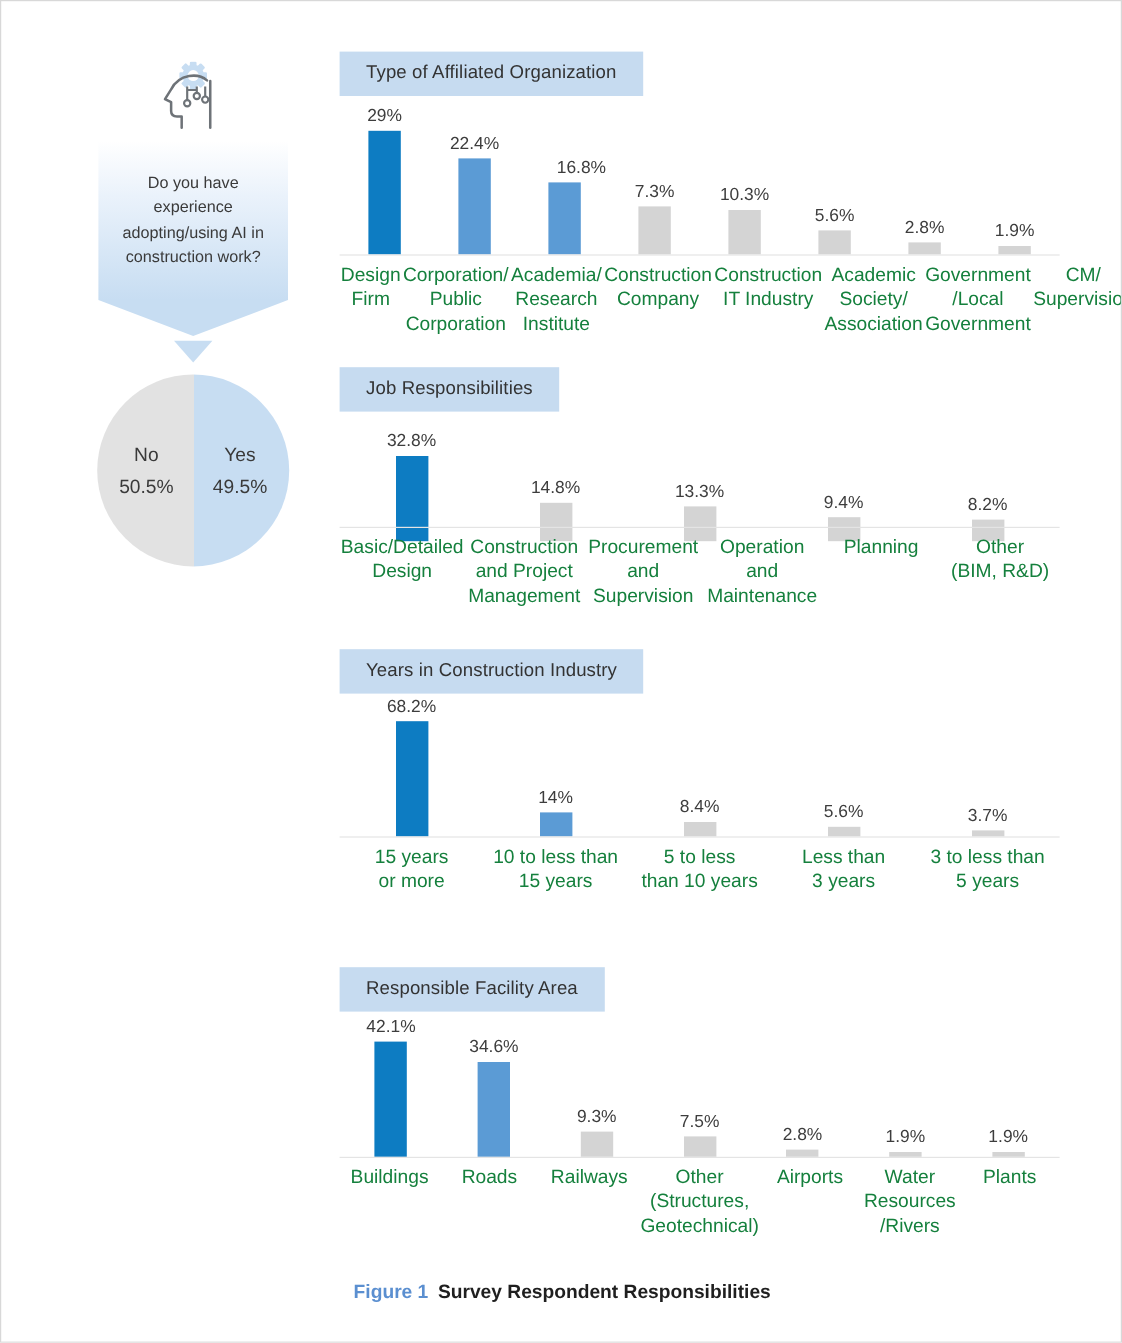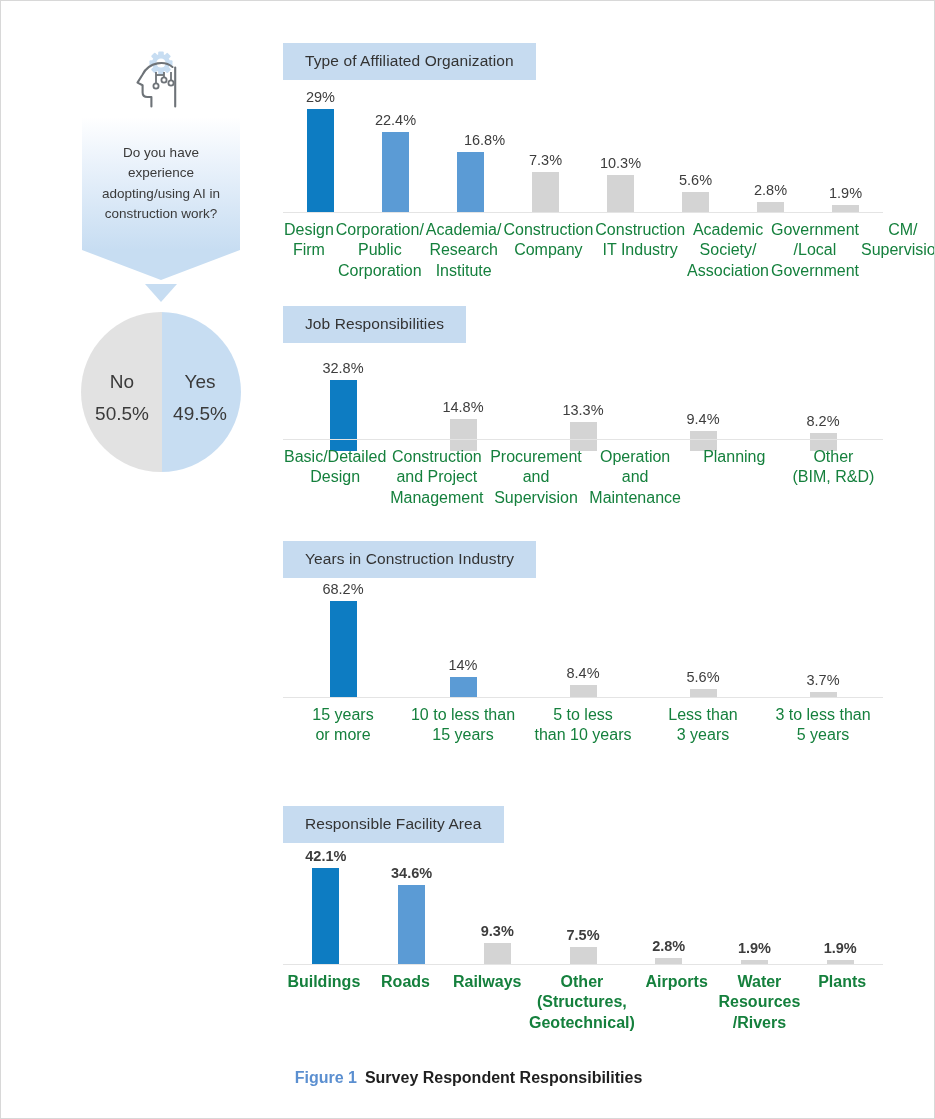--- a/index.html
+++ b/index.html
@@ -73,21 +73,21 @@
   }
   #pie {
     position: absolute;
     inset: 0;
     border-radius: 50%;
     background: linear-gradient(90deg, #e2e2e2 0%, #e2e2e2 50%, #c7ddf2 50%, #c7ddf2 100%);
   }
   .pie-label {
     position: absolute;
     text-align: center;
-    font-size: 19px;
+    font-size: 16px;
     color: #3a3a3a;
     line-height: 1.7;
     width: 66px;
   }
   #pie-label-no  { left: 8px;  top: 54px; }
   #pie-label-yes { right: 8px; top: 54px; }
 
   
   #charts {
     position: absolute;
@@ -342,21 +342,21 @@
           </div>
           <div class="axis-line" style="top: 101px;"></div>
           <div class="bar-labels" style="top: 102px;">
             <div class="bar-label">15 years<br>or more</div>
             <div class="bar-label">10 to less than<br>15 years</div>
             <div class="bar-label">5 to less<br>than 10 years</div>
             <div class="bar-label">Less than<br>3 years</div>
             <div class="bar-label">3 to less than<br>5 years</div>
           </div>
         </div></div>
-      <div class="chart-block" style="position: absolute; left: 0px; top: 763px; width: 620px;"><div class="chart-title">Responsible Facility Area</div><div class="plot" style="height: 155px; margin-top: 18px; font-weight: bold;">
+      <div class="chart-block" style="position: absolute; left: 0px; top: 763px; width: 620px;"><div class="chart-title">Responsible Facility Area</div><div class="plot" style="height: 155px; margin-top: 18px;">
           <div class="bars" style="top: 0px; height: 103px;">
             <div class="bar-slot">
               <div class="bar-value" style="bottom: 100.362px;">42.1%</div>
               <div class="bar" style="height: 96.3622px; width: 27px; background: rgb(13, 124, 194);"></div>
             </div>
             <div class="bar-slot">
               <div class="bar-value" style="bottom: 83.1956px;">34.6%</div>
               <div class="bar" style="height: 79.1956px; width: 27px; background: rgb(91, 155, 213);"></div>
             </div>
             <div class="bar-slot">

